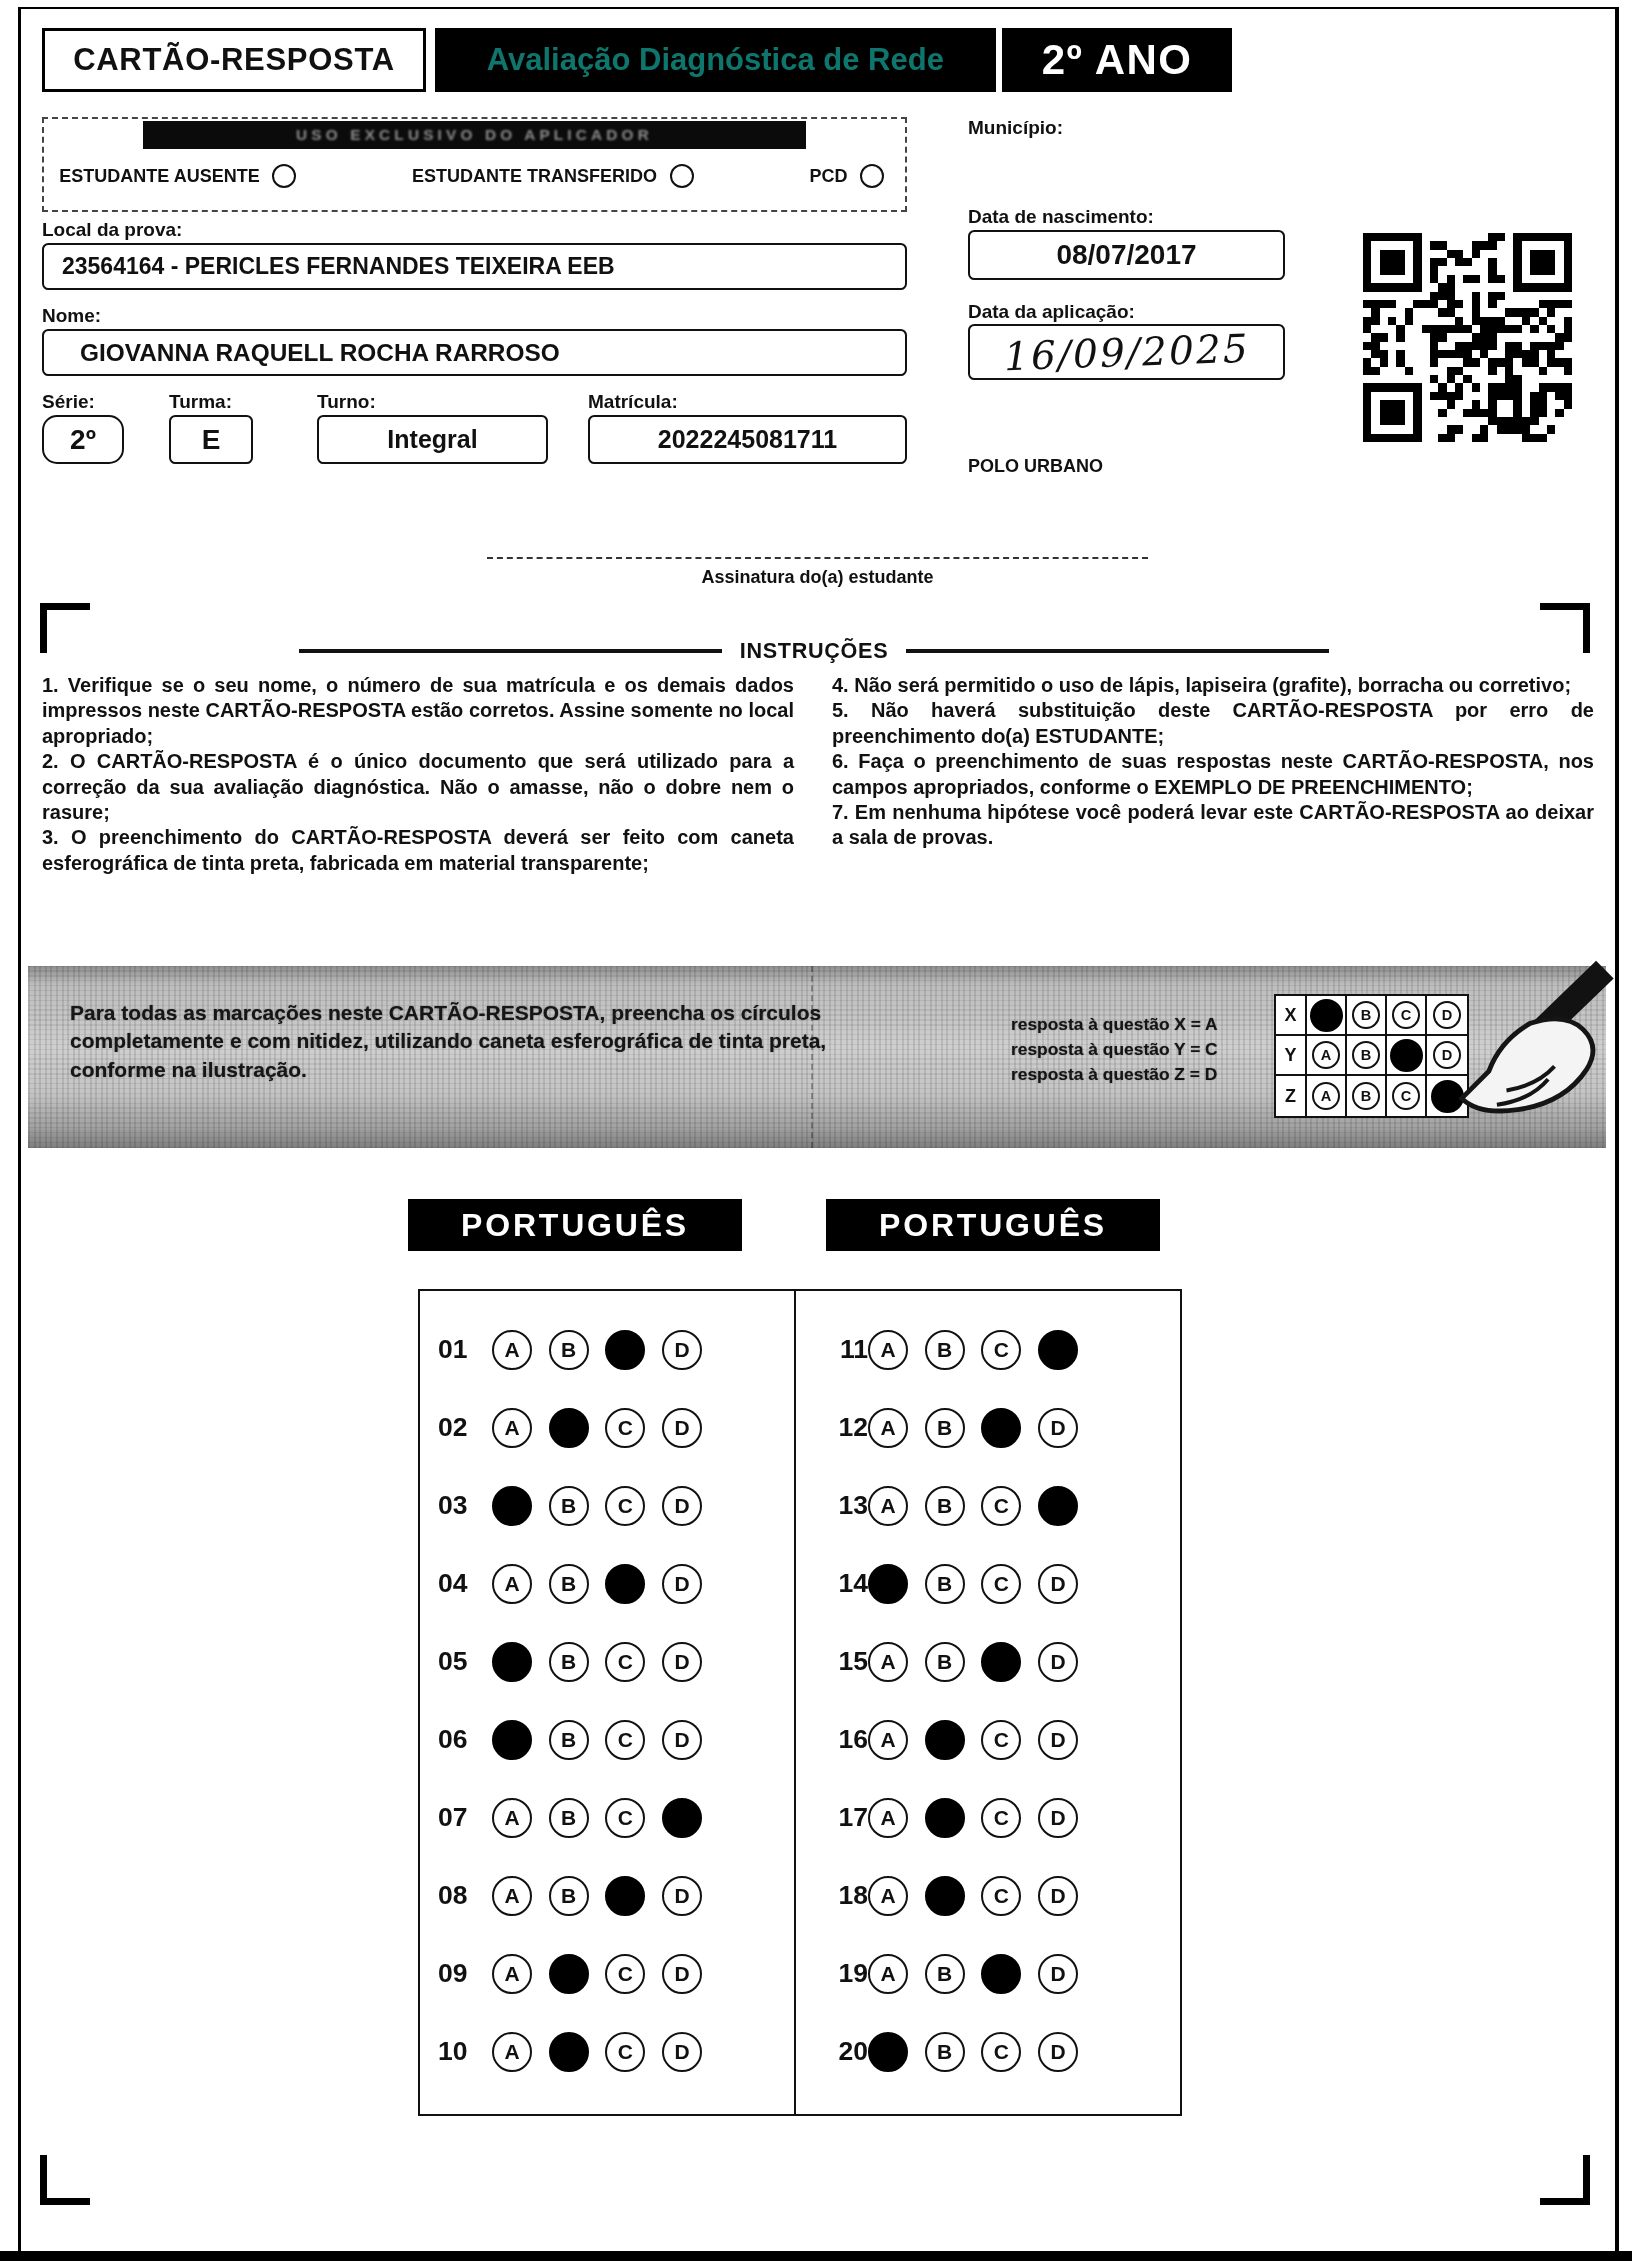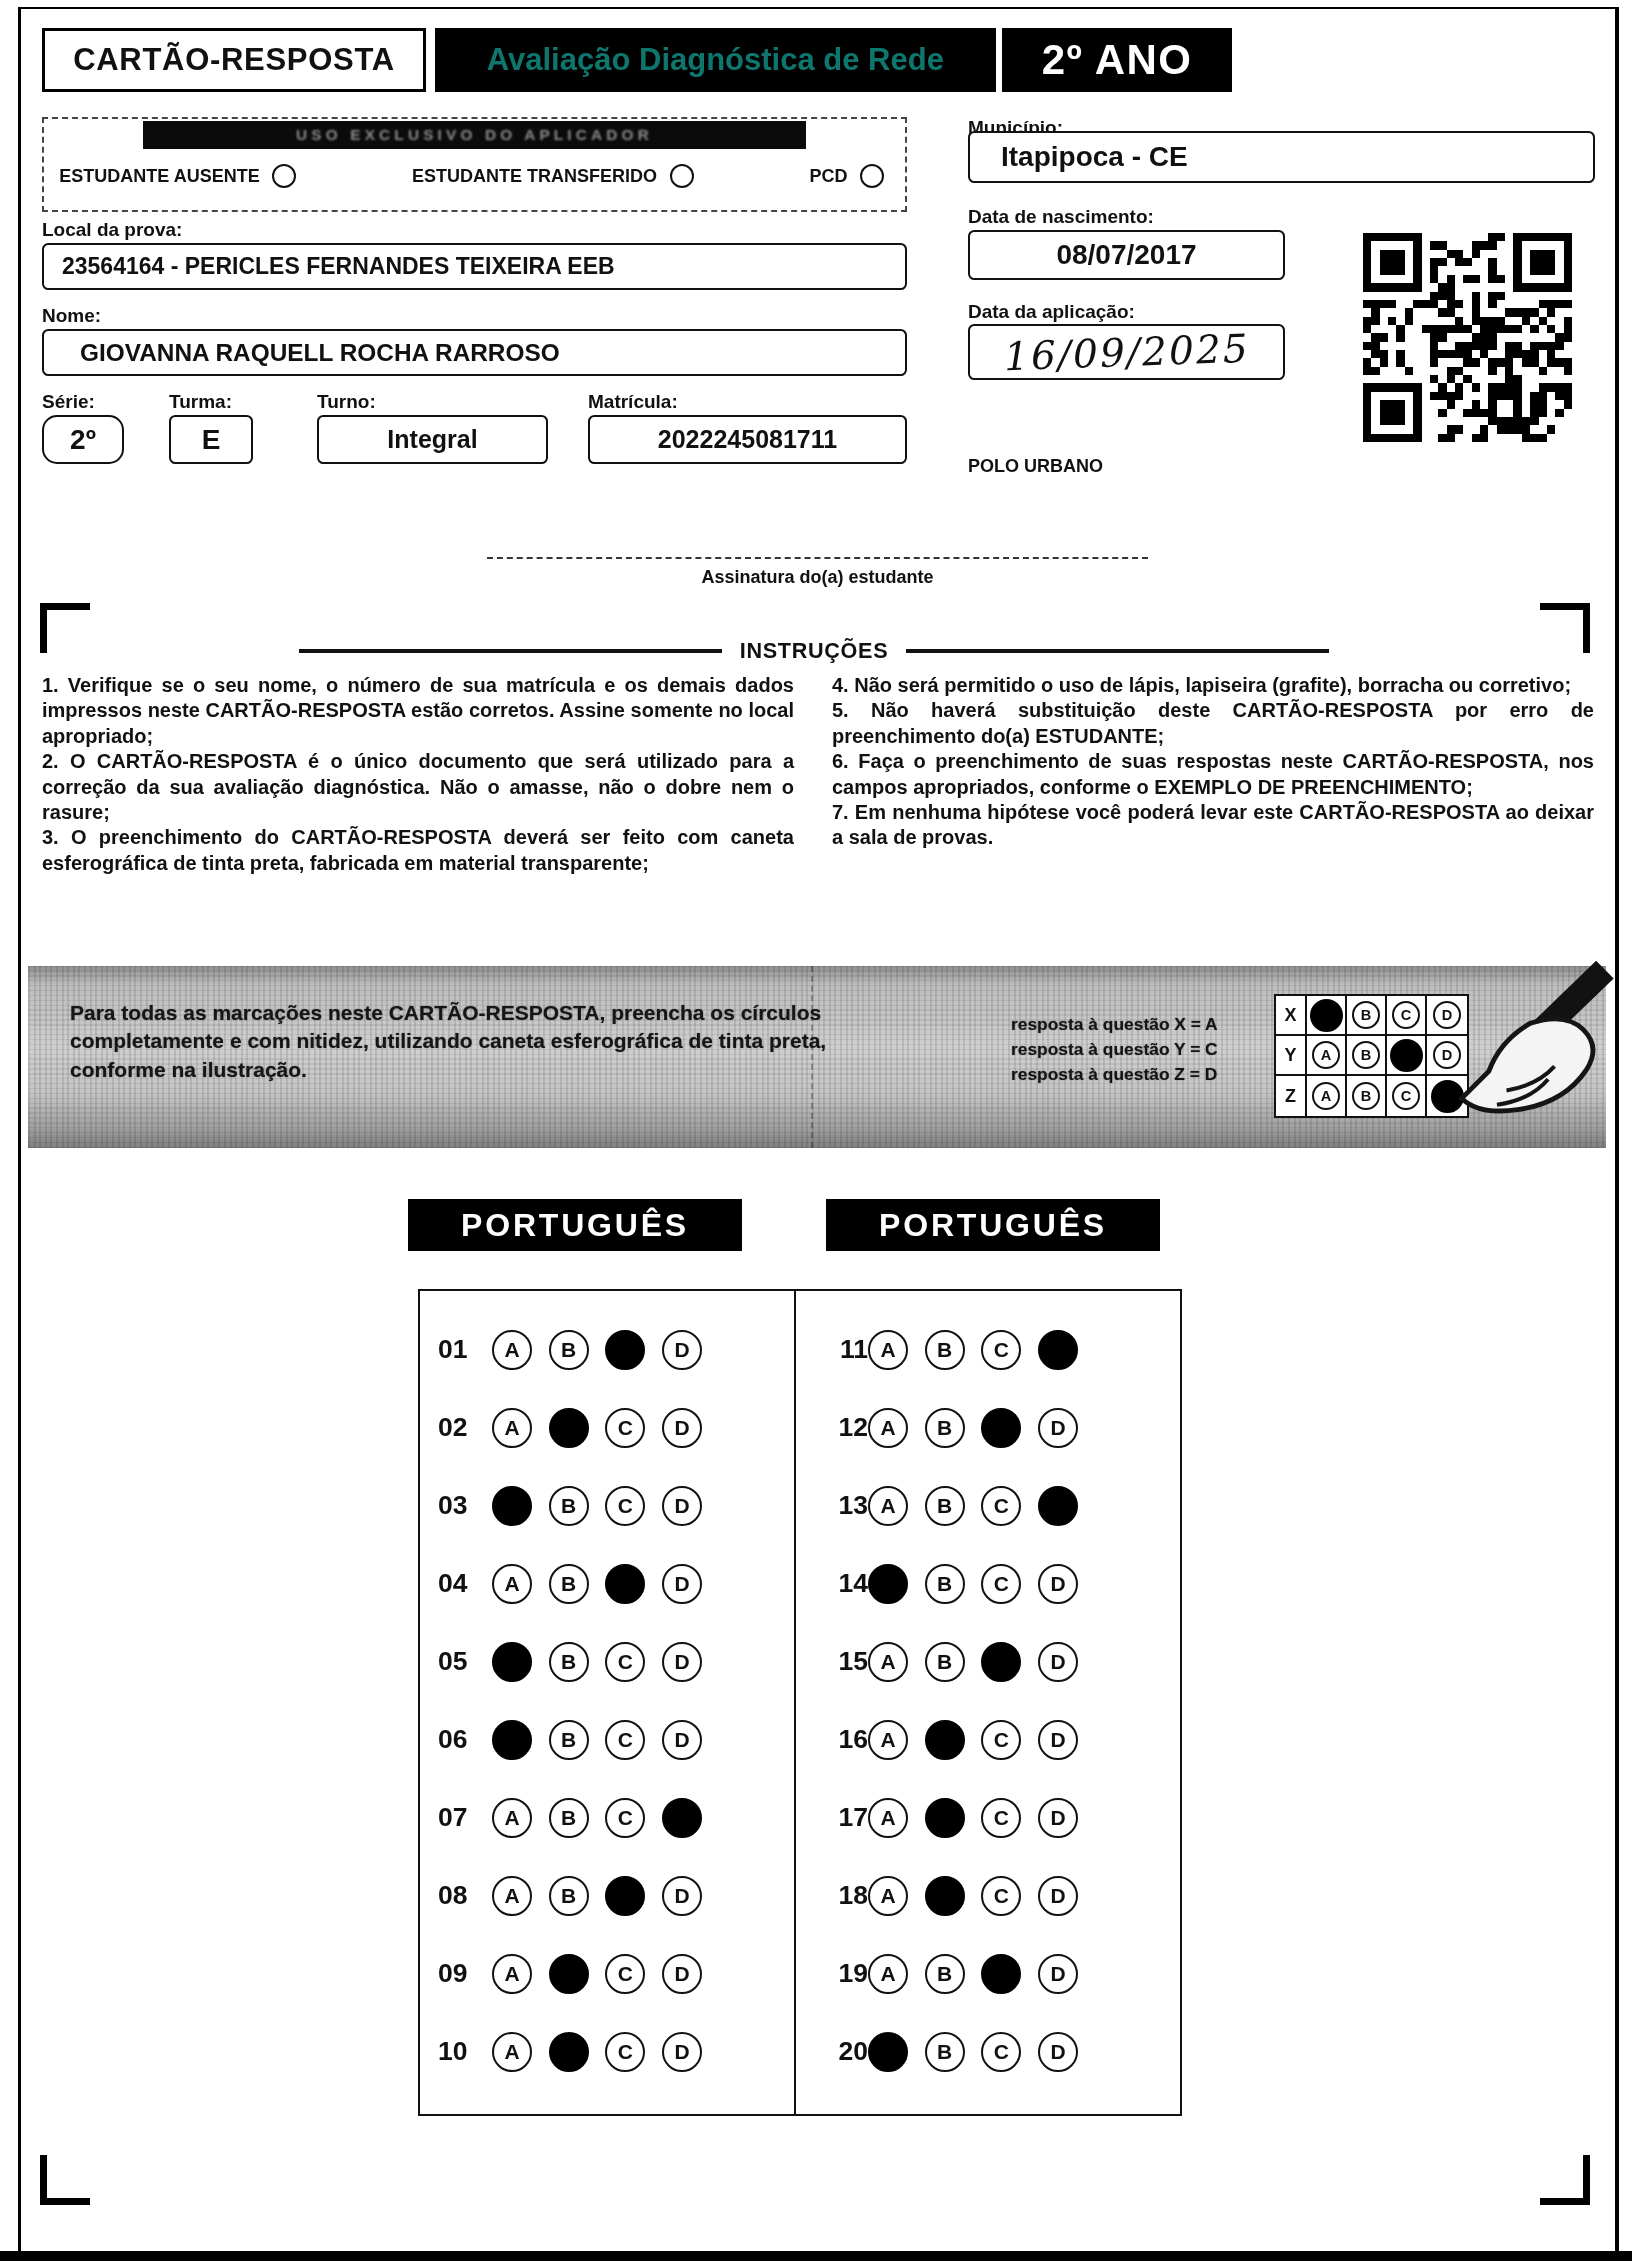--- a/index.html
+++ b/index.html
@@ -146,21 +146,20 @@
   <div class="lbl" id="lbl-serie">Série:</div>
   <div class="lbl" id="lbl-turma">Turma:</div>
   <div class="lbl" id="lbl-turno">Turno:</div>
   <div class="lbl" id="lbl-matricula">Matrícula:</div>
   <div class="fld" id="fld-serie">2º</div>
   <div class="fld" id="fld-turma">E</div>
   <div class="fld" id="fld-turno">Integral</div>
   <div class="fld" id="fld-matricula">2022245081711</div>
 
   <div class="lbl" id="lbl-municipio">Município:</div>
-  <div class="fld" id="fld-municipio">Itapipoca - CE</div>
 
   <div class="lbl" id="lbl-nasc">Data de nascimento:</div>
   <div class="fld" id="fld-nasc">08/07/2017</div>
 
   <div class="lbl" id="lbl-aplic">Data da aplicação:</div>
   <div class="fld" id="fld-aplic">
     <span class="handwriting">16/09/2025</span>
   </div>
 
   <div id="polo">POLO URBANO</div>

